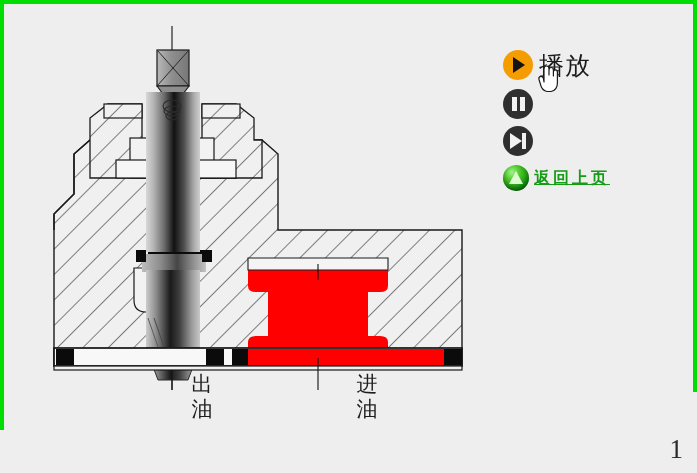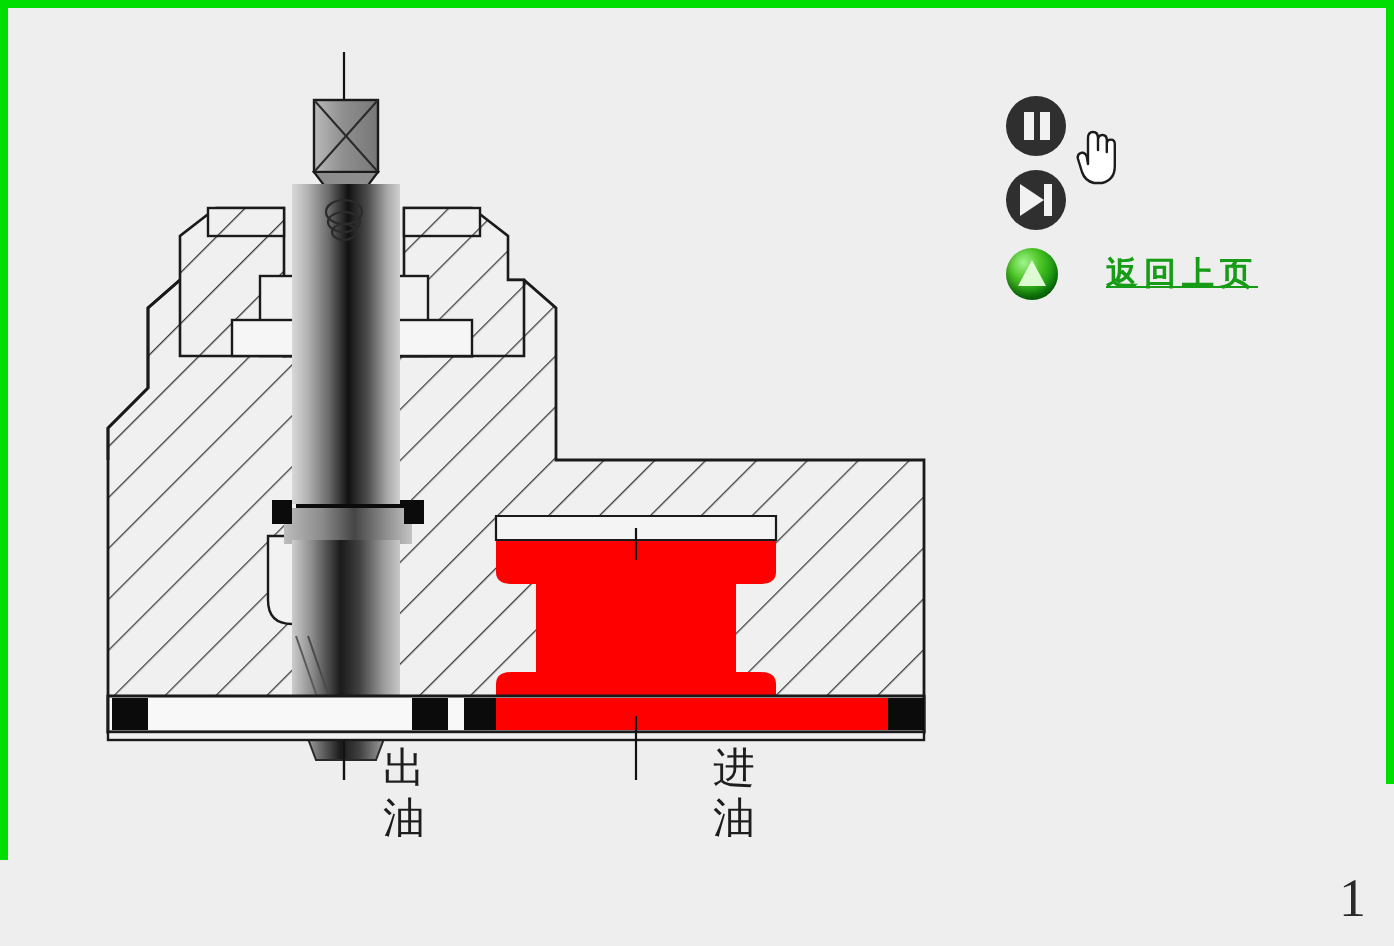--- a/index.html
+++ b/index.html
@@ -15,21 +15,21 @@
   .frame-left{position:absolute;left:0;top:0;width:4px;height:430px;background:var(--green,#00dd00);}
   .frame-right{position:absolute;left:693px;top:0;width:4px;height:392px;background:var(--green,#00dd00);}
 
   
   #diagram{position:absolute;left:30px;top:18px;width:460px;height:380px;}
   #diagram svg{display:block;}
 
   
   #controls{position:absolute;left:503px;top:46px;width:170px;}
   .ctl-row{display:flex;align-items:center;height:38px;margin-bottom:3px;}
-  .ctl-row.tight{height:34px;margin-bottom:3px;gap:19px;}
+  .ctl-row.tight{height:34px;margin-bottom:3px;}
 
   .btn-circle{width:30px;height:30px;border-radius:50%;position:relative;flex:0 0 auto;}
   .btn-play{background:#f59c00;}
   .btn-play:after{
     content:"";position:absolute;left:10px;top:7px;
     border-left:12px solid #141414;border-top:8px solid transparent;border-bottom:8px solid transparent;
   }
   .btn-dark{background:#2f2f2f;}
   .bar-l,.bar-r{position:absolute;top:8px;width:5px;height:14px;background:#f2f2f2;}
   .bar-l{left:9px;} .bar-r{left:17px;}
@@ -204,20 +204,24 @@
   </div>
   <div class="port" id="port-in">
     <div>
         <div>进</div>
         <div>油</div>
       </div>
   </div>
 
   <div id="controls">
 
+    <div class="ctl-row">
+      <div class="btn-circle btn-play"></div>
+      <div class="ctl-label">播放</div>
+    </div>
 
     <div class="ctl-row tight">
       <div class="btn-circle btn-dark">
         <span class="bar-l"></span>
         <span class="bar-r"></span>
       </div>
     </div>
 
     <div class="ctl-row tight">
       <div class="btn-circle btn-dark">

